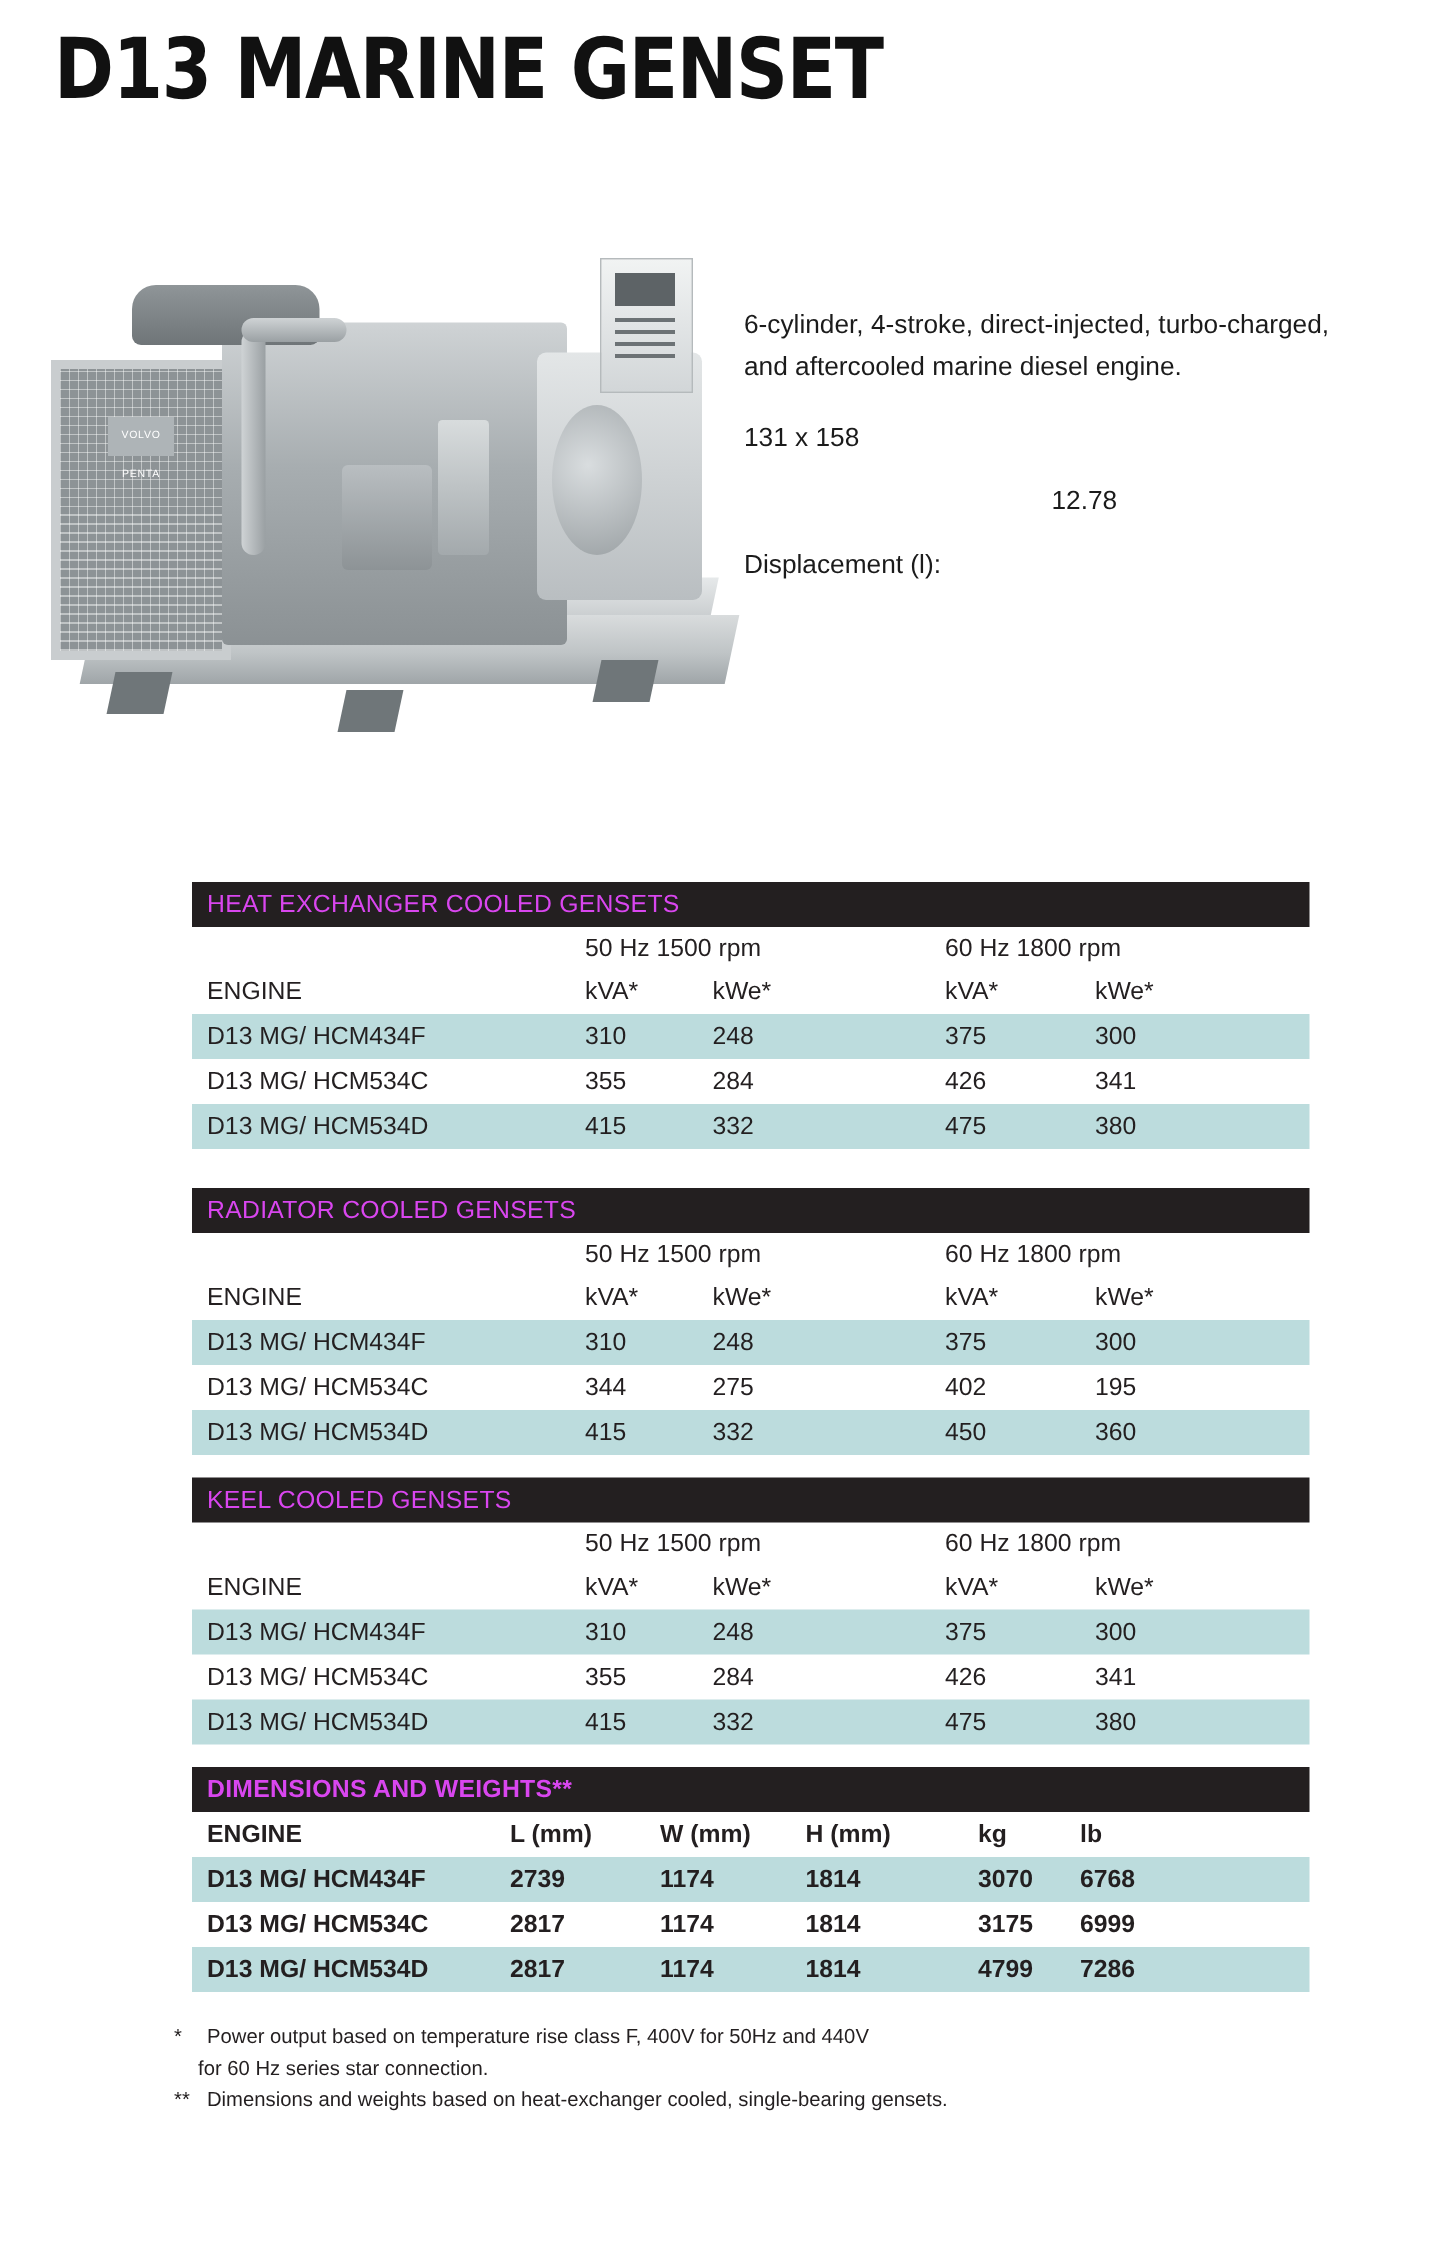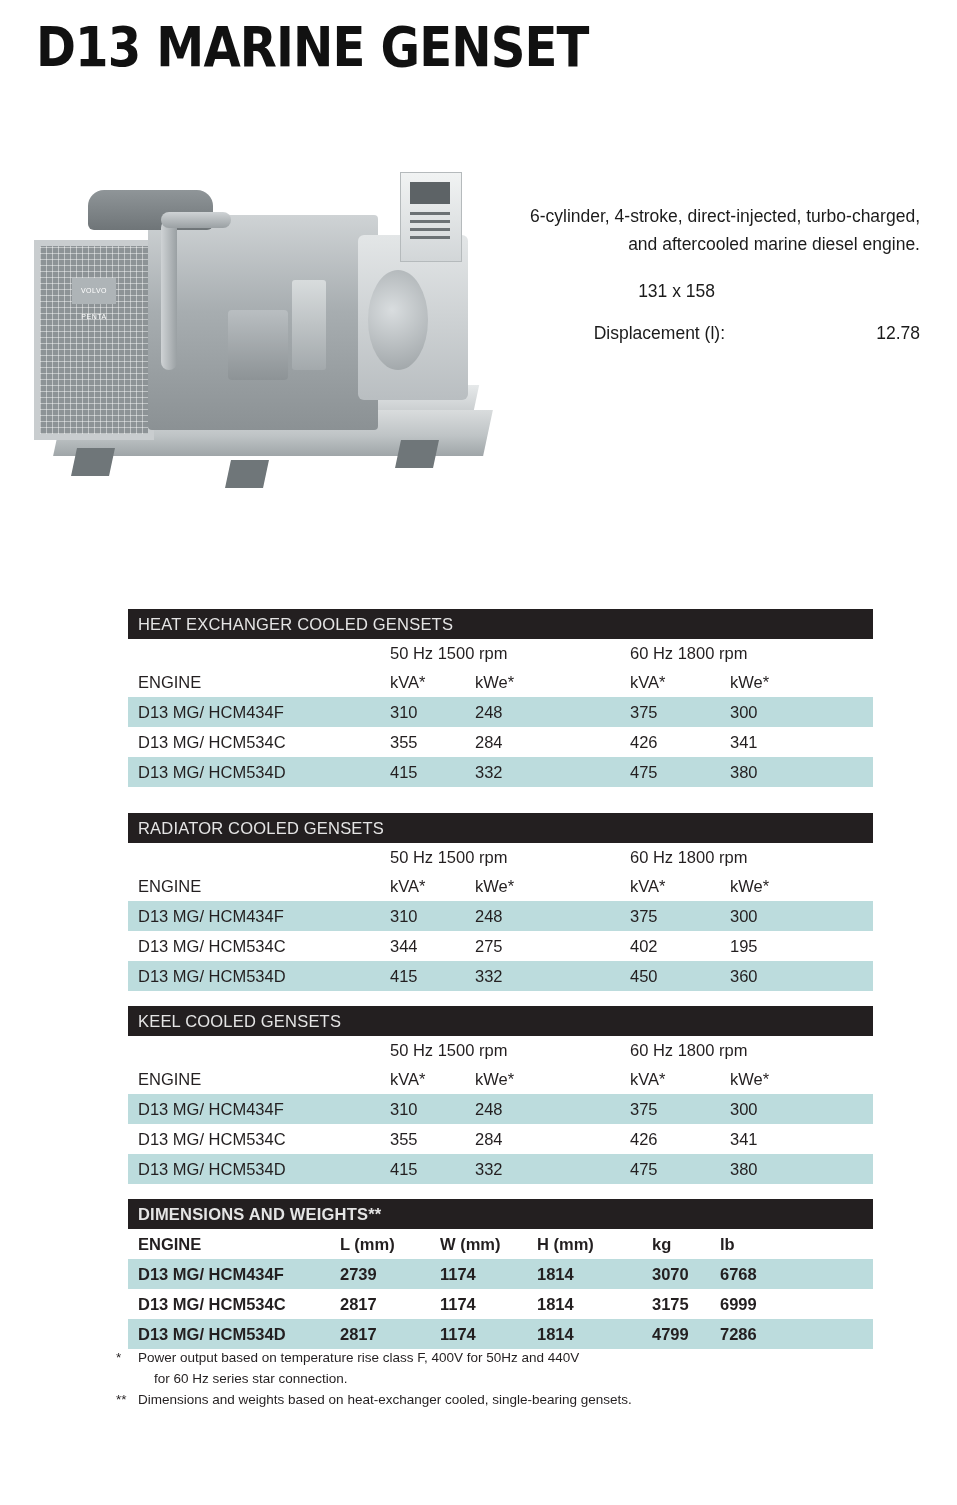--- a/index.html
+++ b/index.html
@@ -196,53 +196,51 @@
     top: 120px;
     width: 34px;
     height: 90px;
     background: linear-gradient(180deg,#d8dcdd,#a3a9ac);
     border-radius: 3px;
   }
 
   
   .specs {
     position: absolute;
-    left: 520px;
+    left: 496px;
     top: 202px;
     width: 400px;
     font-size: 17.5px;
     line-height: 1.62;
     color: #1b1b1b;
-    text-align: right;
   }
   .specs p { margin: 0 0 18px 0; }
   .spec-row { display: flex; margin: 0 0 14px 0; }
   .spec-label { white-space: nowrap; }
   .spec-val { margin-left: auto; }
   .spec-bore .spec-label { width: 205px; }
-  .spec-disp .spec-label { width: 205px; }
+  .spec-disp .spec-label { width: 205px; margin-top: 43px; }
   .spec-bore .spec-val, .spec-disp .spec-val { width: 195px; margin-left: 0; }
 
   
   .tbl {
     position: absolute;
     left: 128px;
     width: 745px;
     font-size: 16.5px;
     color: #231f20;
   }
   .tbl-head {
     background: #231f20;
-    color: #e5e5e5;
+    color: #d946ef;
     font-size: 16.5px;
     padding: 4px 0 4px 10px;
     letter-spacing: .2px;
     height: 22px;
     line-height: 22px;
-    margin-top: 21px;
   }
   .rowline {
     display: flex;
     height: 30px;
     align-items: center;
   }
   .rowline.alt-bg { background: #bcdcdd; }
   .c-engine { width: 262px; padding-left: 10px; box-sizing: border-box; }
   .c-1 { width: 85px; }
   .c-2 { width: 155px; }
@@ -267,21 +265,21 @@
     left: 116px;
     top: 1348px;
     width: 760px;
     font-size: 13.5px;
     line-height: 1.55;
     color: #231f20;
   }
   .note-row { display: flex; }
   .note-mark { width: 22px; flex: none; }
   .note-text { flex: 1; }
-  .note-cont { margin-left: 38px; }
+  .note-cont { margin-left: 16px; }
 </style>
 </head>
 <body>
 
 <div class="page">
 
   <div class="title">D13 MARINE GENSET</div>
 
   <div class="hero">
     <div class="gs-base2"></div>

